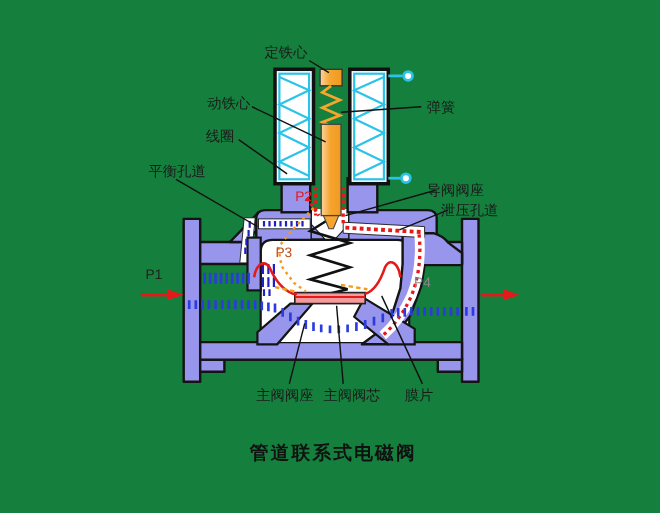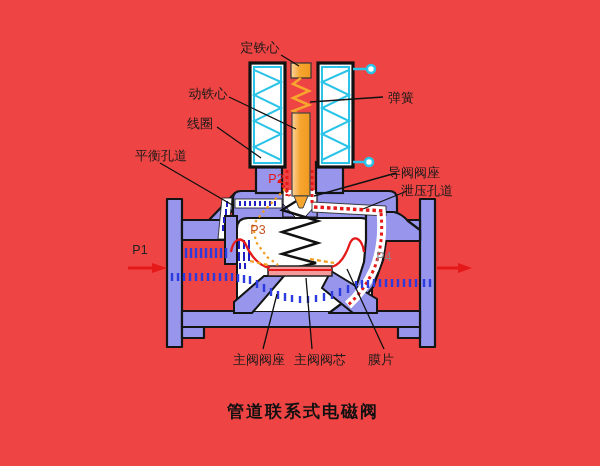--- a/index.html
+++ b/index.html
@@ -1,17 +1,17 @@
 <!DOCTYPE html>
 <html><head>
 <meta charset="utf-8">
 <style>
   html,body{margin:0;padding:0;background:#ffffff;}
   #screen{
-    position:relative;width:600px;height:466px;background:#ef4444;overflow:hidden;
+    position:relative;width:600px;height:466px;background:#15803d;overflow:hidden;
     font-family:"Liberation Sans", sans-serif;
   }
   svg text{font-family:"Liberation Sans", sans-serif;}
   .lbl{font-size:13px;fill:#1a1a1a;}
   .port{font-size:12.5px;}
   .caption{font-size:17px;font-weight:bold;letter-spacing:2px;fill:#111;}
 </style>
 </head>
 <body>
 

